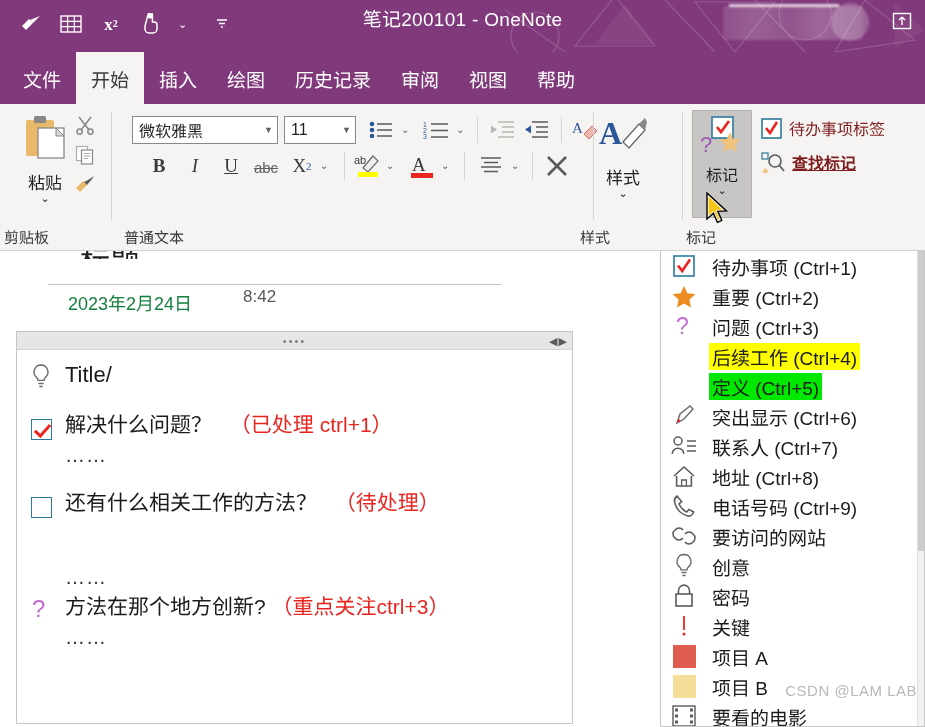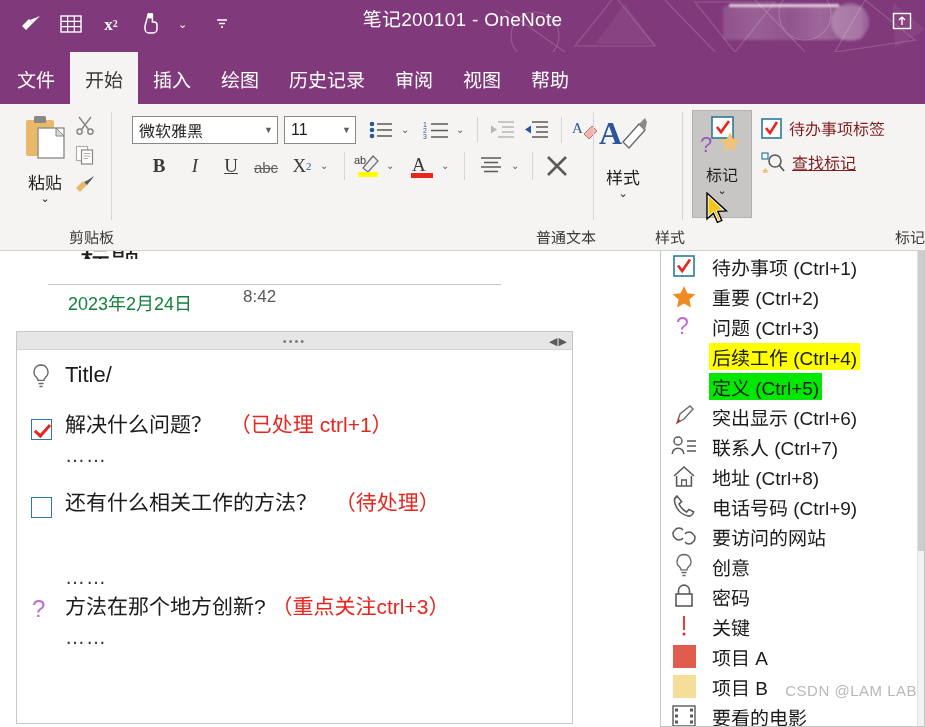--- a/index.html
+++ b/index.html
@@ -92,21 +92,21 @@
     display: flex; align-items: center; justify-content: center;
     color: #fff;
   }
 
   
   .tabstrip {
     position: absolute; left: 0; top: 52px;
     width: 925px; height: 52px;
     background: #80397b;
     display: flex; align-items: stretch;
-    padding-left: 2px;
+    padding-left: 8px;
   }
   .tab {
     display: flex; align-items: center;
     padding: 0 15px;
     color: #ffffff;
     font-size: 19px;
     white-space: nowrap;
     cursor: default;
   }
   .tab.active {
@@ -119,21 +119,21 @@
     position: absolute; left: 0; top: 104px;
     width: 925px; height: 147px;
     background: #f5f4f3;
     border-bottom: 1px solid #d2d0ce;
   }
   .grp {
     position: absolute; top: 0; height: 146px;
   }
   .grp-label {
     position: absolute; bottom: 3px;
-    width: 100%; text-align: right;
+    width: 100%; text-align: left;
     font-size: 15px; color: #3b3a39;
     white-space: nowrap;
   }
   .grp-sep {
     position: absolute; top: 8px;
     width: 1px; height: 108px;
     background: #d6d4d2;
   }
 
   
@@ -582,21 +582,21 @@
       </div>
 
       <div class="tag-side" style="left:75px; top:12px;">
         <svg width="21" height="21" viewBox="0 0 21 21">
           <rect x="1" y="1" width="19" height="19" fill="#ffffff" stroke="#2b7a9b" stroke-width="1.6"></rect>
           <path d="M5 10 L9 15 L16 4" stroke="#e8251f" stroke-width="2.6" fill="none"></path>
         </svg>
         <span>待办事项标签</span>
       </div>
 
-      <div class="tag-side" style="left:75px; top:46px;">
+      <div class="tag-side" style="left:75px; top:46px;font-weight:bold;">
         <svg width="24" height="21" viewBox="0 0 24 21">
           <rect x="1" y="1" width="6" height="6" fill="none" stroke="#2b7a9b" stroke-width="1.2"></rect>
           <path d="M3 15 L5 11 L7 15 L11 15.5 L8 18 L9 21.5 L5 19.5 L1 21.5 L2 18 L-0.6 15.5 Z" fill="#f0c27a" transform="scale(0.62) translate(2,14)"></path>
           <circle cx="14" cy="9" r="6" fill="none" stroke="#5a5a5a" stroke-width="1.6"></circle>
           <path d="M18.5 13.5 L23 19" stroke="#5a5a5a" stroke-width="1.8"></path>
         </svg>
         <span class="ul" style="text-decoration:underline;">查找标记</span>
       </div>
 
       <div class="grp-label">标记</div>

